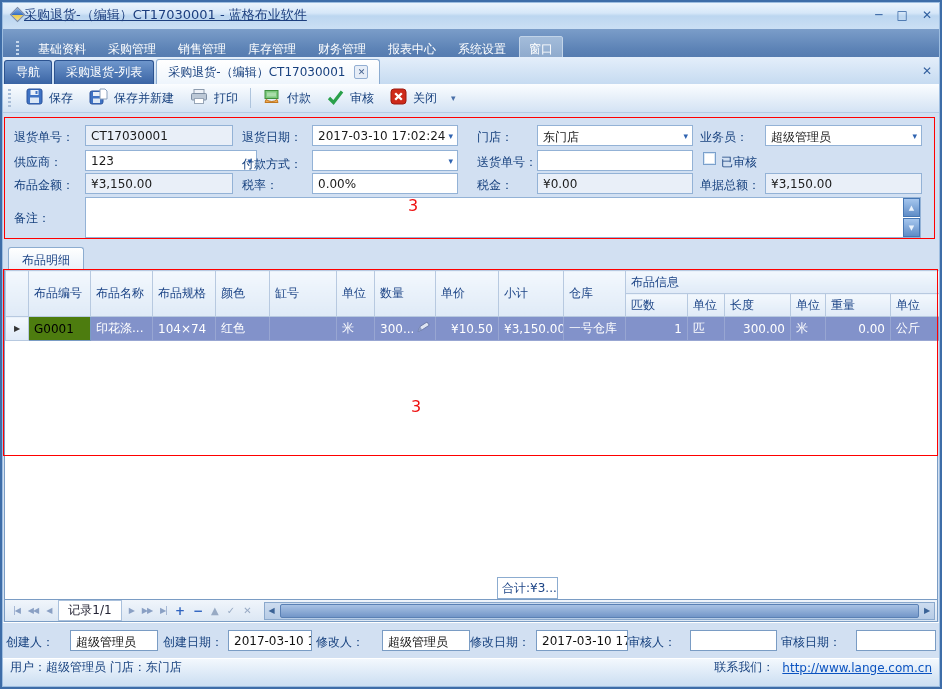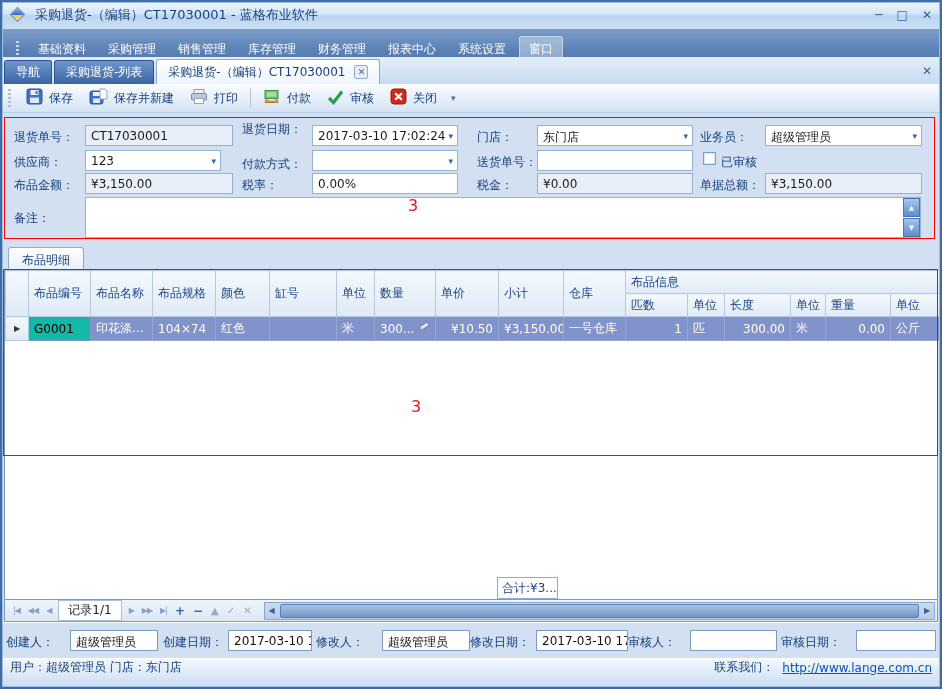--- a/index.html
+++ b/index.html
@@ -8,21 +8,21 @@
   .win { position:relative; width:942px; height:689px; background:#d2e0f2; overflow:hidden; }
   .frame { position:absolute; inset:0; border:2px solid #3e6da8; box-shadow:inset 0 0 0 1px #9dbde0; pointer-events:none; z-index:80; }
 
   
   .titlebar { position:absolute; left:0; top:0; width:942px; height:29px;
     background:linear-gradient(#f2f8fe,#d6e7f8 45%,#bcd6f0 55%,#cbdff4);
     display:flex; align-items:center; padding:0 10px; }
   .app-icon { width:11px; height:11px; transform:rotate(45deg); margin-left:2px;
     background:linear-gradient(135deg,#8ab4e8 0%,#3a6fc0 52%,#e8c84a 52%,#f6e08a 100%);
     border:1px solid #7a8aa8; }
-  .title-text { color:#1c3e7e; font-size:13px; margin-left:12px; }
+  .title-text { color:#1c3e7e; font-size:13px; margin-left:1px;text-decoration:underline; }
   .win-btns { margin-left:auto; display:flex; gap:14px; color:#2f5f9f; font-size:12px; font-weight:bold; }
   .win-btns span { cursor:default; }
 
   
   .menubar { position:absolute; left:0; top:29px; width:942px; height:40px;
     background:linear-gradient(#7b9dc9,#5d83b6 50%,#4a70a6);
     display:flex; align-items:center; padding-left:16px; gap:4px; }
   .menubar:before { content:""; width:3px; height:16px; margin-right:6px;
     background:repeating-linear-gradient(#c4d6ec 0 2px,transparent 2px 4px); }
   .menu-item { color:#fff; padding:4px 9px; font-size:12px; }
@@ -70,21 +70,21 @@
   
   .gridwrap { position:absolute; left:4px; top:269px; width:934px; height:331px; background:#fff; border:1px solid #7a9cc4; }
   table.grid { border-collapse:collapse; table-layout:fixed; width:932px;padding-left:36px; }
   .grid th { background:linear-gradient(#f3f8fd,#dfeaf7); border:1px solid #b7c9e0; color:#1c4486;
     font-weight:normal; font-size:12px; height:23px; text-align:left; padding:2px 5px; white-space:nowrap; overflow:hidden; }
   .grid th.grp { text-align:left; }
   .grid td { height:24px; font-size:12px; padding:2px 5px; white-space:nowrap; overflow:hidden;
     background:#8292ca; color:#fff; border:1px solid #98a6d2; }
   .grid td.ind { background:linear-gradient(#f3f8fd,#dfeaf7); border:1px solid #b7c9e0; color:#333;
     font-size:8px; text-align:center; }
-  .grid td.focus { background:#14b8a6; color:#000; border:1px solid #7a9cc4; }
+  .grid td.focus { background:#4d7c0f; color:#000; border:1px solid #7a9cc4; }
   .grid td.num, .grid th.num { text-align:right; }
   .qtycell { display:flex; align-items:center; justify-content:space-between; }
   .totalbox { position:absolute; left:497px; top:577px; width:61px; height:22px; background:#fff;
     border:1px solid #8cacd0; color:#1c4486; font-size:12px; display:flex; align-items:center; padding:0 4px; z-index:6; white-space:nowrap; overflow:hidden; }
 
   
   .navrow { position:absolute; left:4px; top:600px; width:934px; height:22px;
     background:linear-gradient(#f0f5fb,#dce7f4); border:1px solid #7a9cc4; border-top:none;
     display:flex; align-items:center; padding-left:4px; }
   .nbtn { color:#8aa0c4; font-size:8px; padding:0 4px; letter-spacing:-1px; }
@@ -204,29 +204,29 @@
           </svg></span>
       <span>关闭</span>
     </div>
     <span class="tb-dd">▾</span>
   </div>
 
   <div class="formpanel"></div>
 
   <span class="lbl" style="left:14px;top:129px;">退货单号：</span>
   <div class="fld ro" style="left:85px;top:125px;width:148px;"><span>CT17030001</span></div>
-  <span class="lbl" style="left:242px;top:121px;text-align:center;">退货日期：</span>
+  <span class="lbl" style="left:242px;top:129px;text-align:center;">退货日期：</span>
   <div class="fld combo" style="left:312px;top:125px;width:146px;"><span>2017-03-10 17:02:24</span><span class="arrow">▾</span></div>
   <span class="lbl" style="left:477px;top:129px;">门店：</span>
   <div class="fld combo" style="left:537px;top:125px;width:156px;"><span>东门店</span><span class="arrow">▾</span></div>
   <span class="lbl" style="left:700px;top:129px;">业务员：</span>
   <div class="fld combo" style="left:765px;top:125px;width:157px;"><span>超级管理员</span><span class="arrow">▾</span></div>
 
   <span class="lbl" style="left:14px;top:154px;">供应商：</span>
-  <div class="fld combo" style="left:85px;top:150px;width:136px;"><span>123</span><span class="arrow">▾</span></div>
+  <div class="fld combo" style="left:85px;top:150px;width:172px;"><span>123</span><span class="arrow">▾</span></div>
   <span class="lbl" style="left:242px;top:156px;">付款方式：</span>
   <div class="fld combo" style="left:312px;top:150px;width:146px;"><span></span><span class="arrow">▾</span></div>
   <span class="lbl" style="left:477px;top:154px;">送货单号：</span>
   <div class="fld" style="left:537px;top:150px;width:156px;"><span></span></div>
   <span class="chk" style="left:703px;top:152px;"></span>
   <span class="lbl" style="left:721px;top:154px;">已审核</span>
 
   <span class="lbl" style="left:14px;top:177px;">布品金额：</span>
   <div class="fld ro" style="left:85px;top:173px;width:148px;"><span>¥3,150.00</span></div>
   <span class="lbl" style="left:242px;top:177px;">税率：</span>

